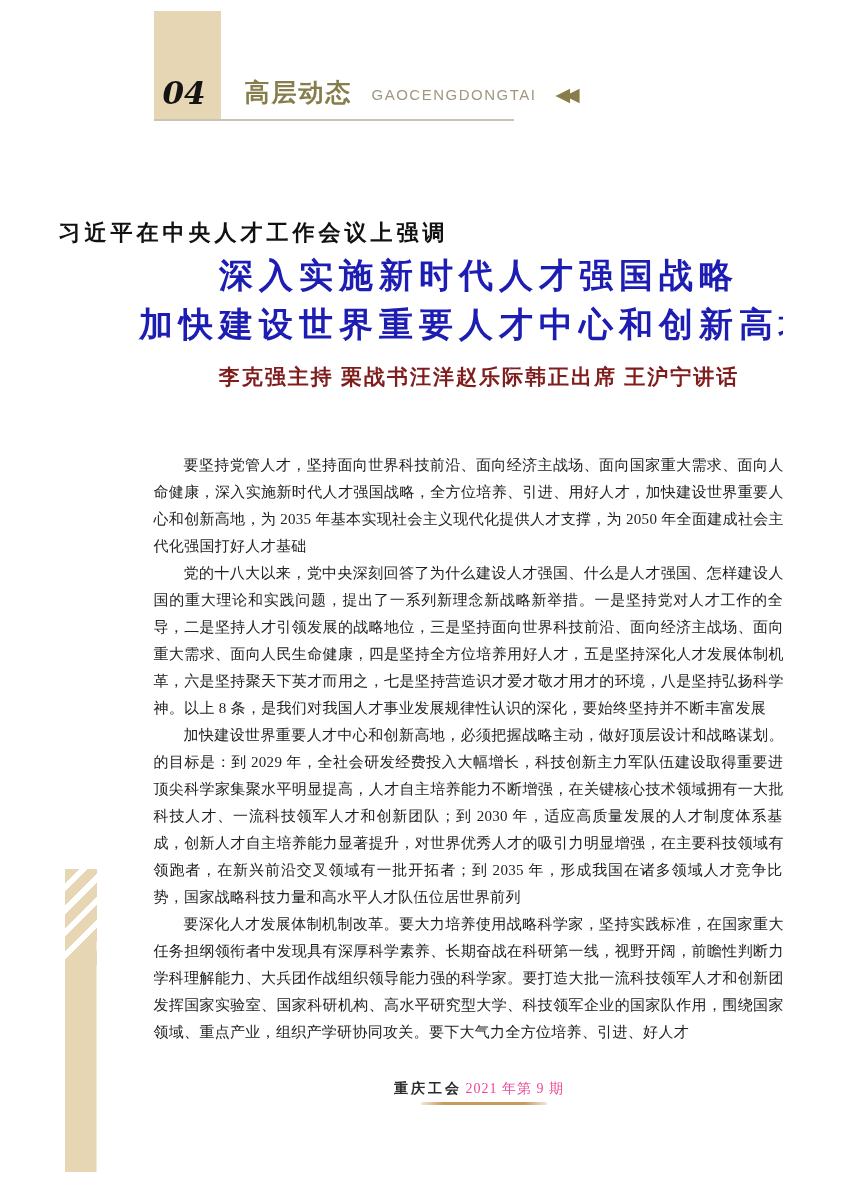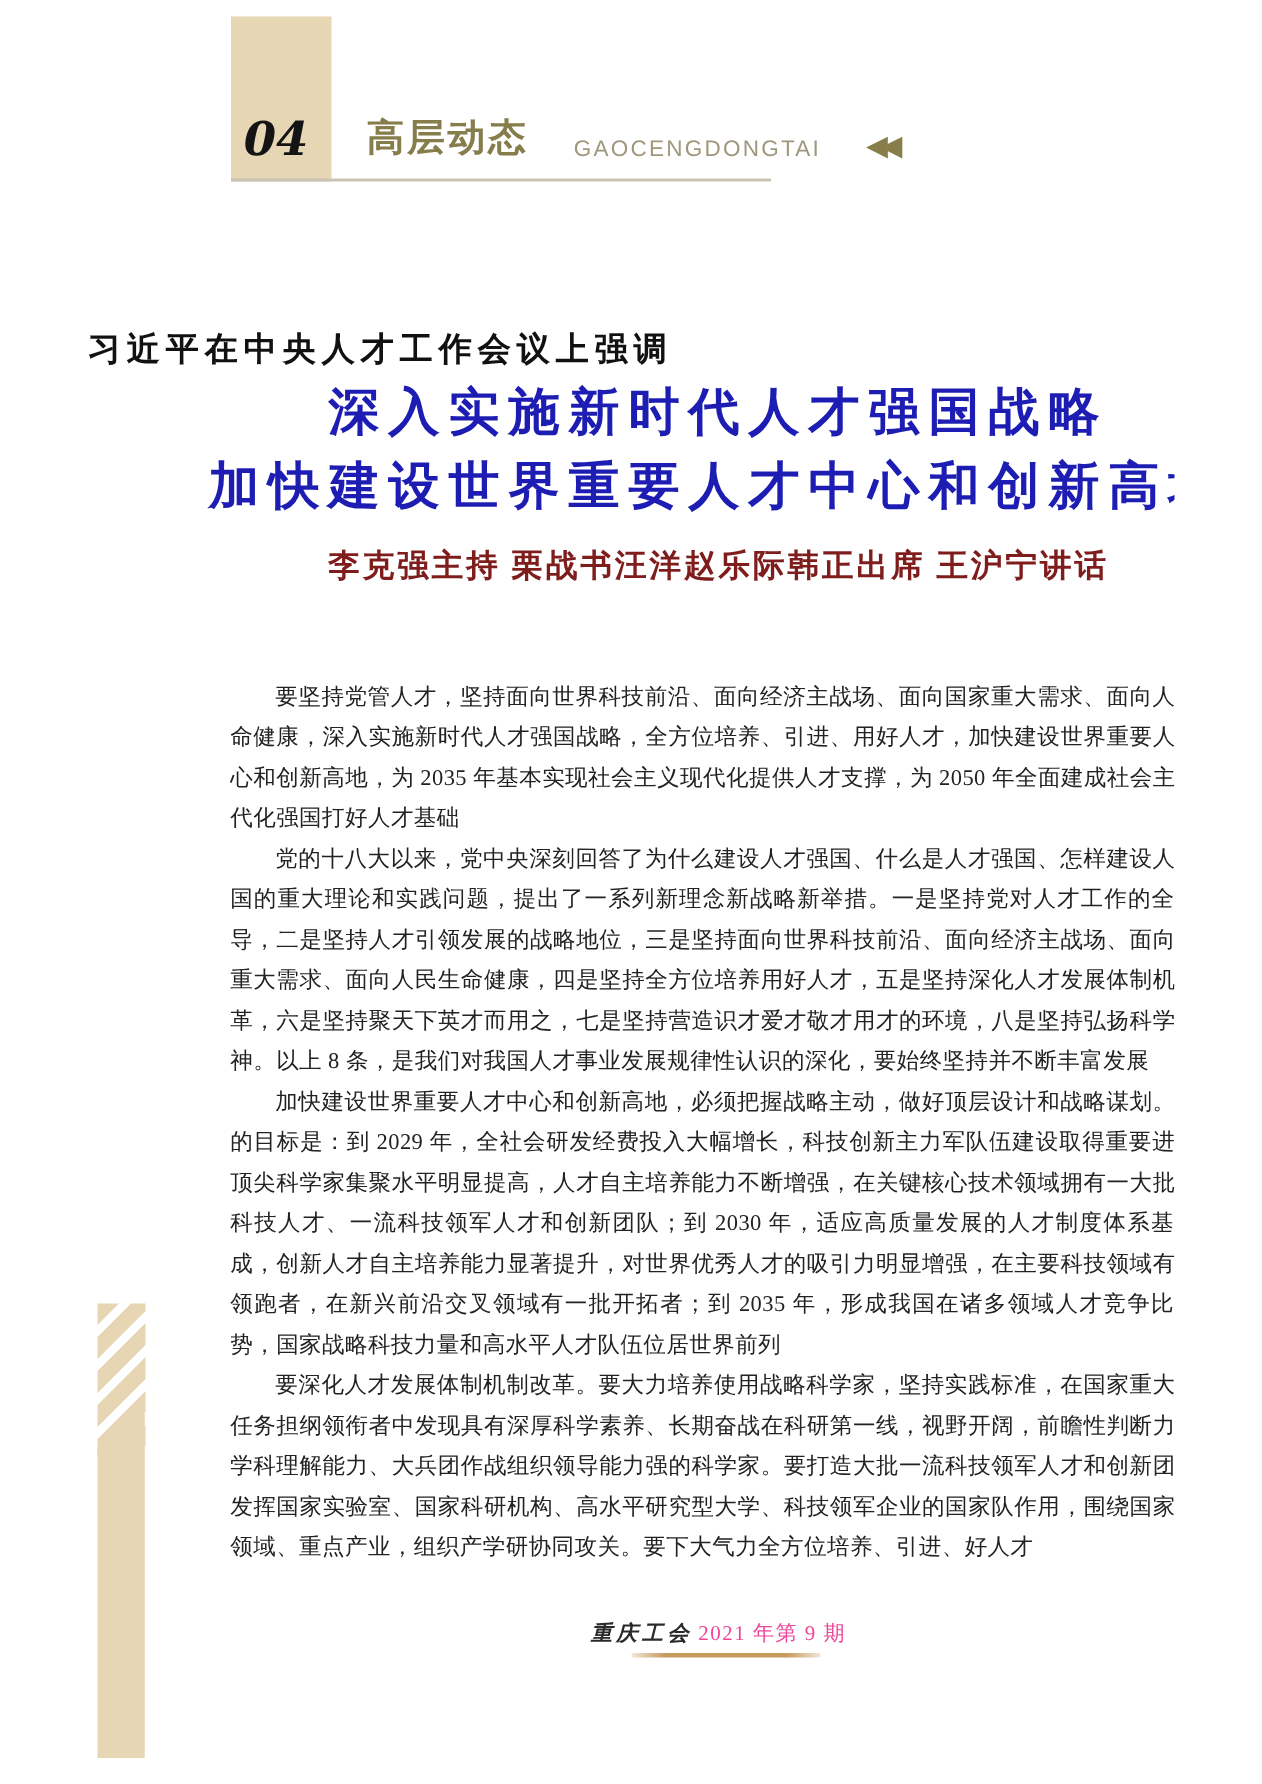--- a/index.html
+++ b/index.html
@@ -13,21 +13,21 @@
     position:absolute;left:95px;top:11px;width:67px;height:110px;
     background:#e6d6b4;display:flex;align-items:flex-end;justify-content:flex-start;
     padding:0 0 12px 9px;box-sizing:border-box;
   }
   .page-num{
     font-family:"DejaVu Serif","Liberation Serif",serif;
     font-style:italic;font-weight:bold;font-size:31px;line-height:1;color:#141414;
   }
   .section-head{
     position:absolute;left:186px;top:76px;height:32px;
-    display:flex;align-items:flex-end;gap:30px;white-space:nowrap;
+    display:flex;align-items:center;gap:19px;white-space:nowrap;
   }
   .sec-title{
     font-family:"Liberation Sans","DejaVu Sans",sans-serif;
     font-weight:bold;font-size:25px;color:#867d4c;letter-spacing:2px;
   }
   .sec-pinyin{
     font-family:"Liberation Sans","DejaVu Sans",sans-serif;
     font-size:15px;color:#9f987d;letter-spacing:1.5px;margin-top:4px;
   }
   .sec-arrows{
@@ -56,21 +56,21 @@
     position:absolute;left:95px;top:452px;width:661px;
     font-size:15px;line-height:27px;letter-spacing:0.3px;
     text-align:justify;color:#222222;
   }
   .body-text p{margin:0;text-indent:2em;}
   
   .footer{
     position:absolute;left:0;top:1080px;width:841px;text-align:center;
     font-size:14px;color:#2a2a2a;white-space:nowrap;
   }
-  .footer .journal{font-weight:bold;font-style:italic;letter-spacing:3px;margin-right:0;}
+  .footer .journal{font-weight:bold;letter-spacing:3px;margin-right:0;}
   .footer .issue{letter-spacing:1px;color:#ec4899;}
   .footer-rule{
     position:absolute;left:362px;top:1102px;width:126px;height:3px;border-radius:2px;
     background:linear-gradient(90deg,rgba(199,155,94,0.25),#c79b5e 18%,#c79b5e 82%,rgba(199,155,94,0.25));
   }
   
   .deco-stripes{
     position:absolute;left:6px;top:869px;width:32px;height:102px;
     background:repeating-linear-gradient(135deg,#e6d6b4 0 10px,#ffffff 10px 16px);
   }

